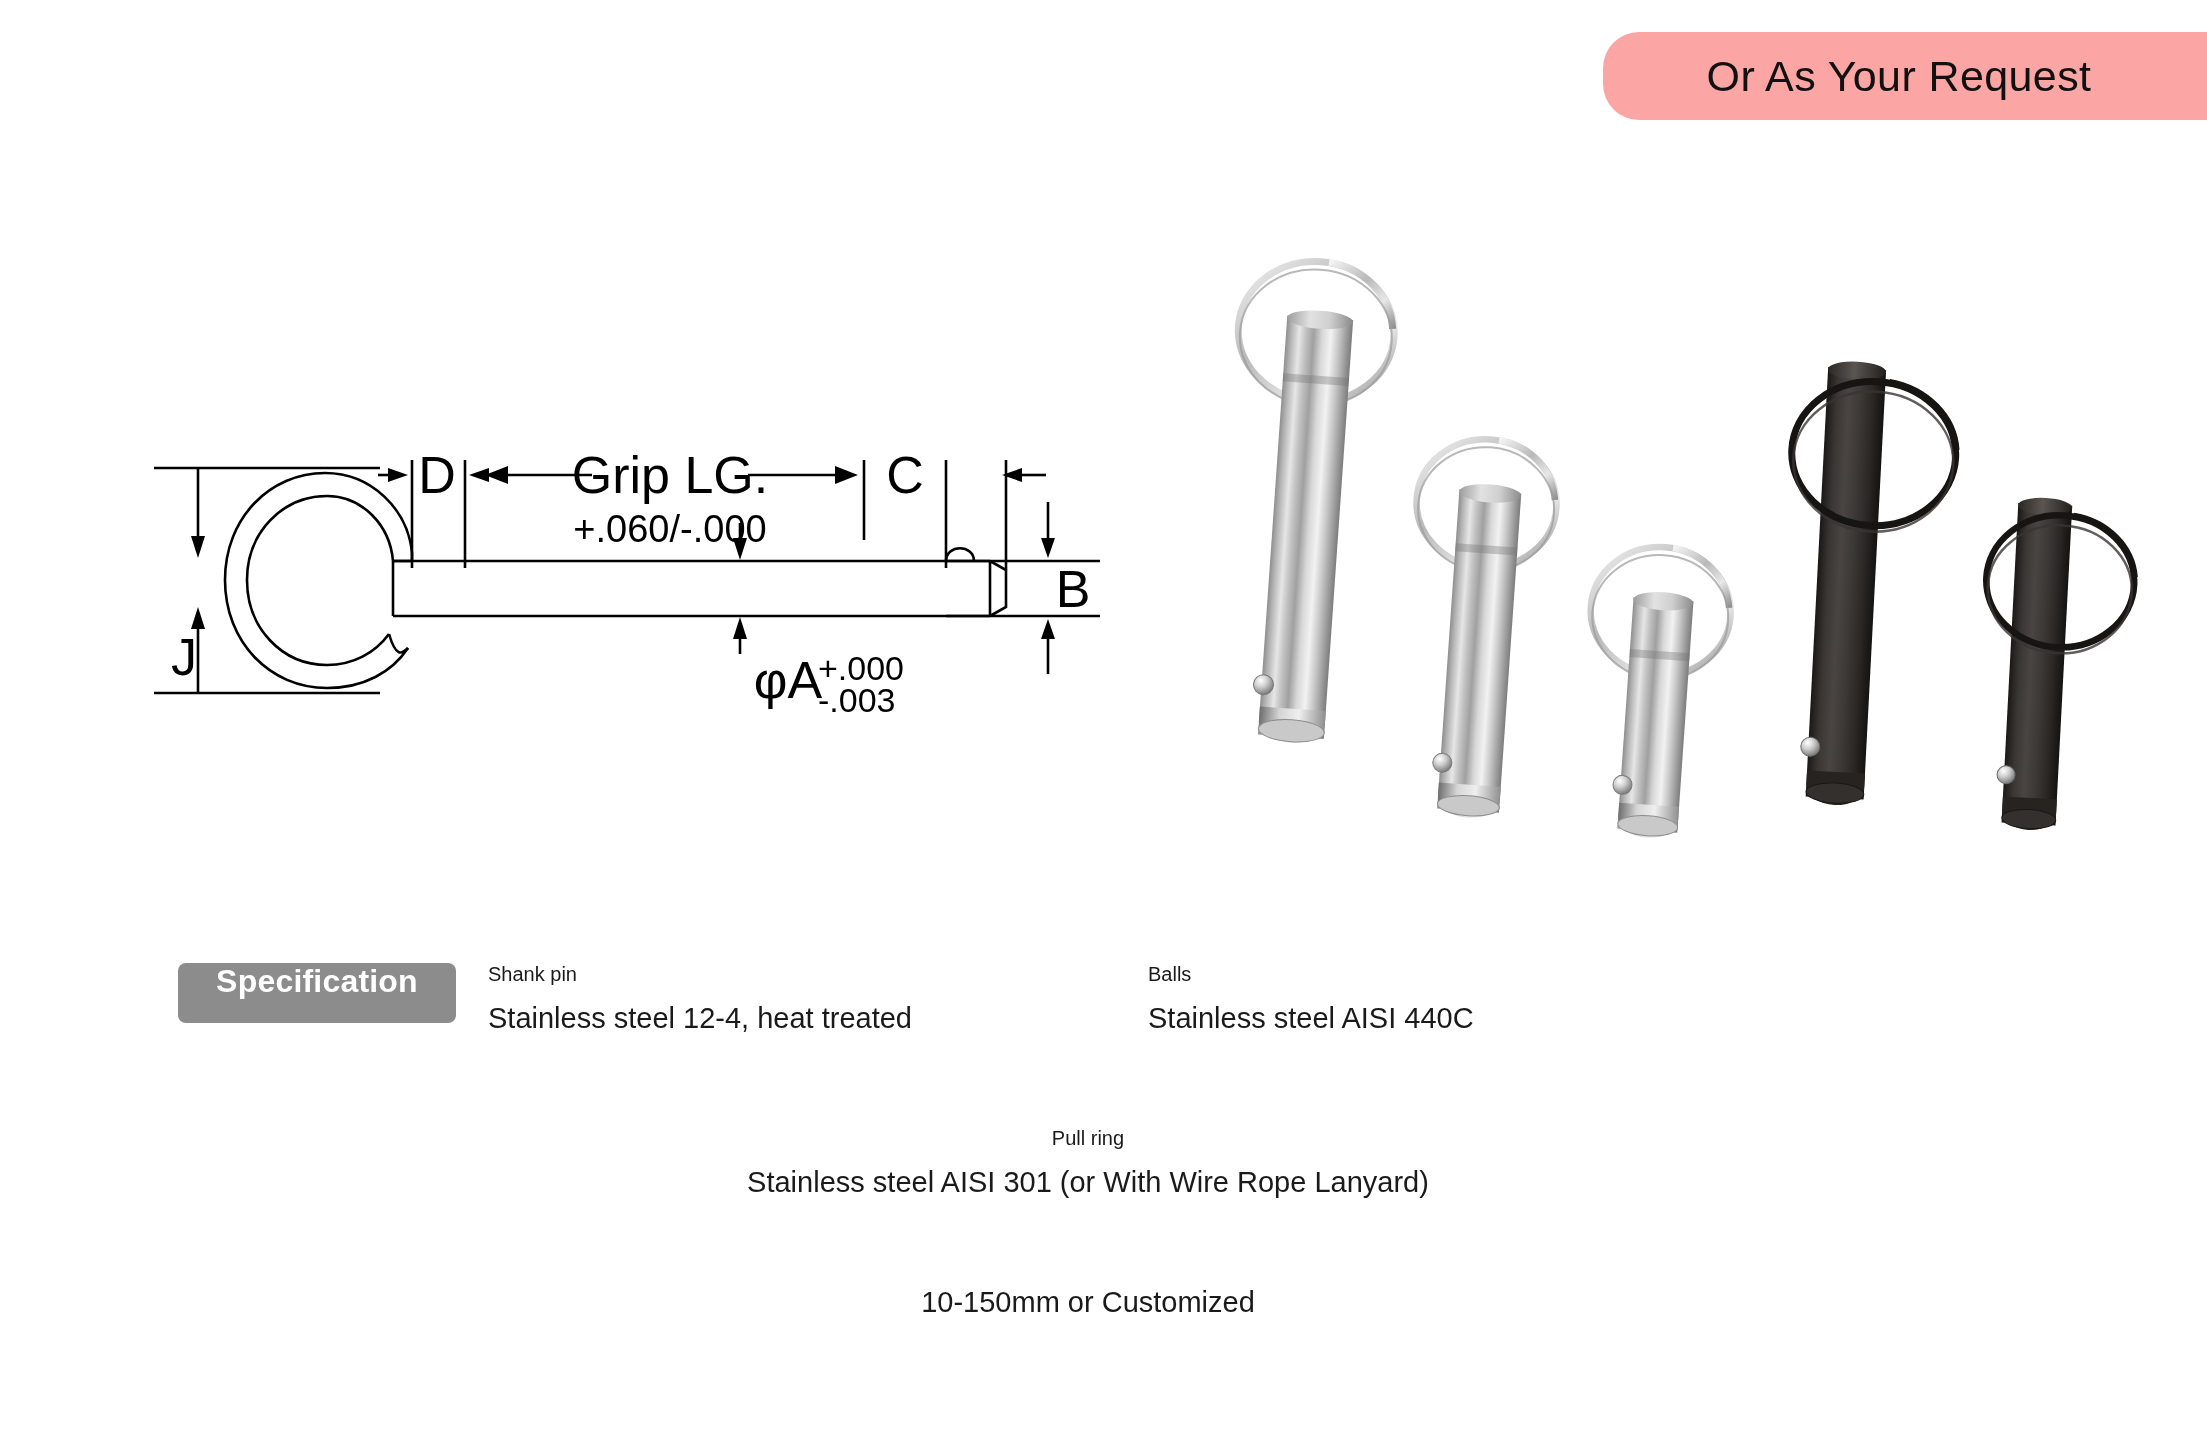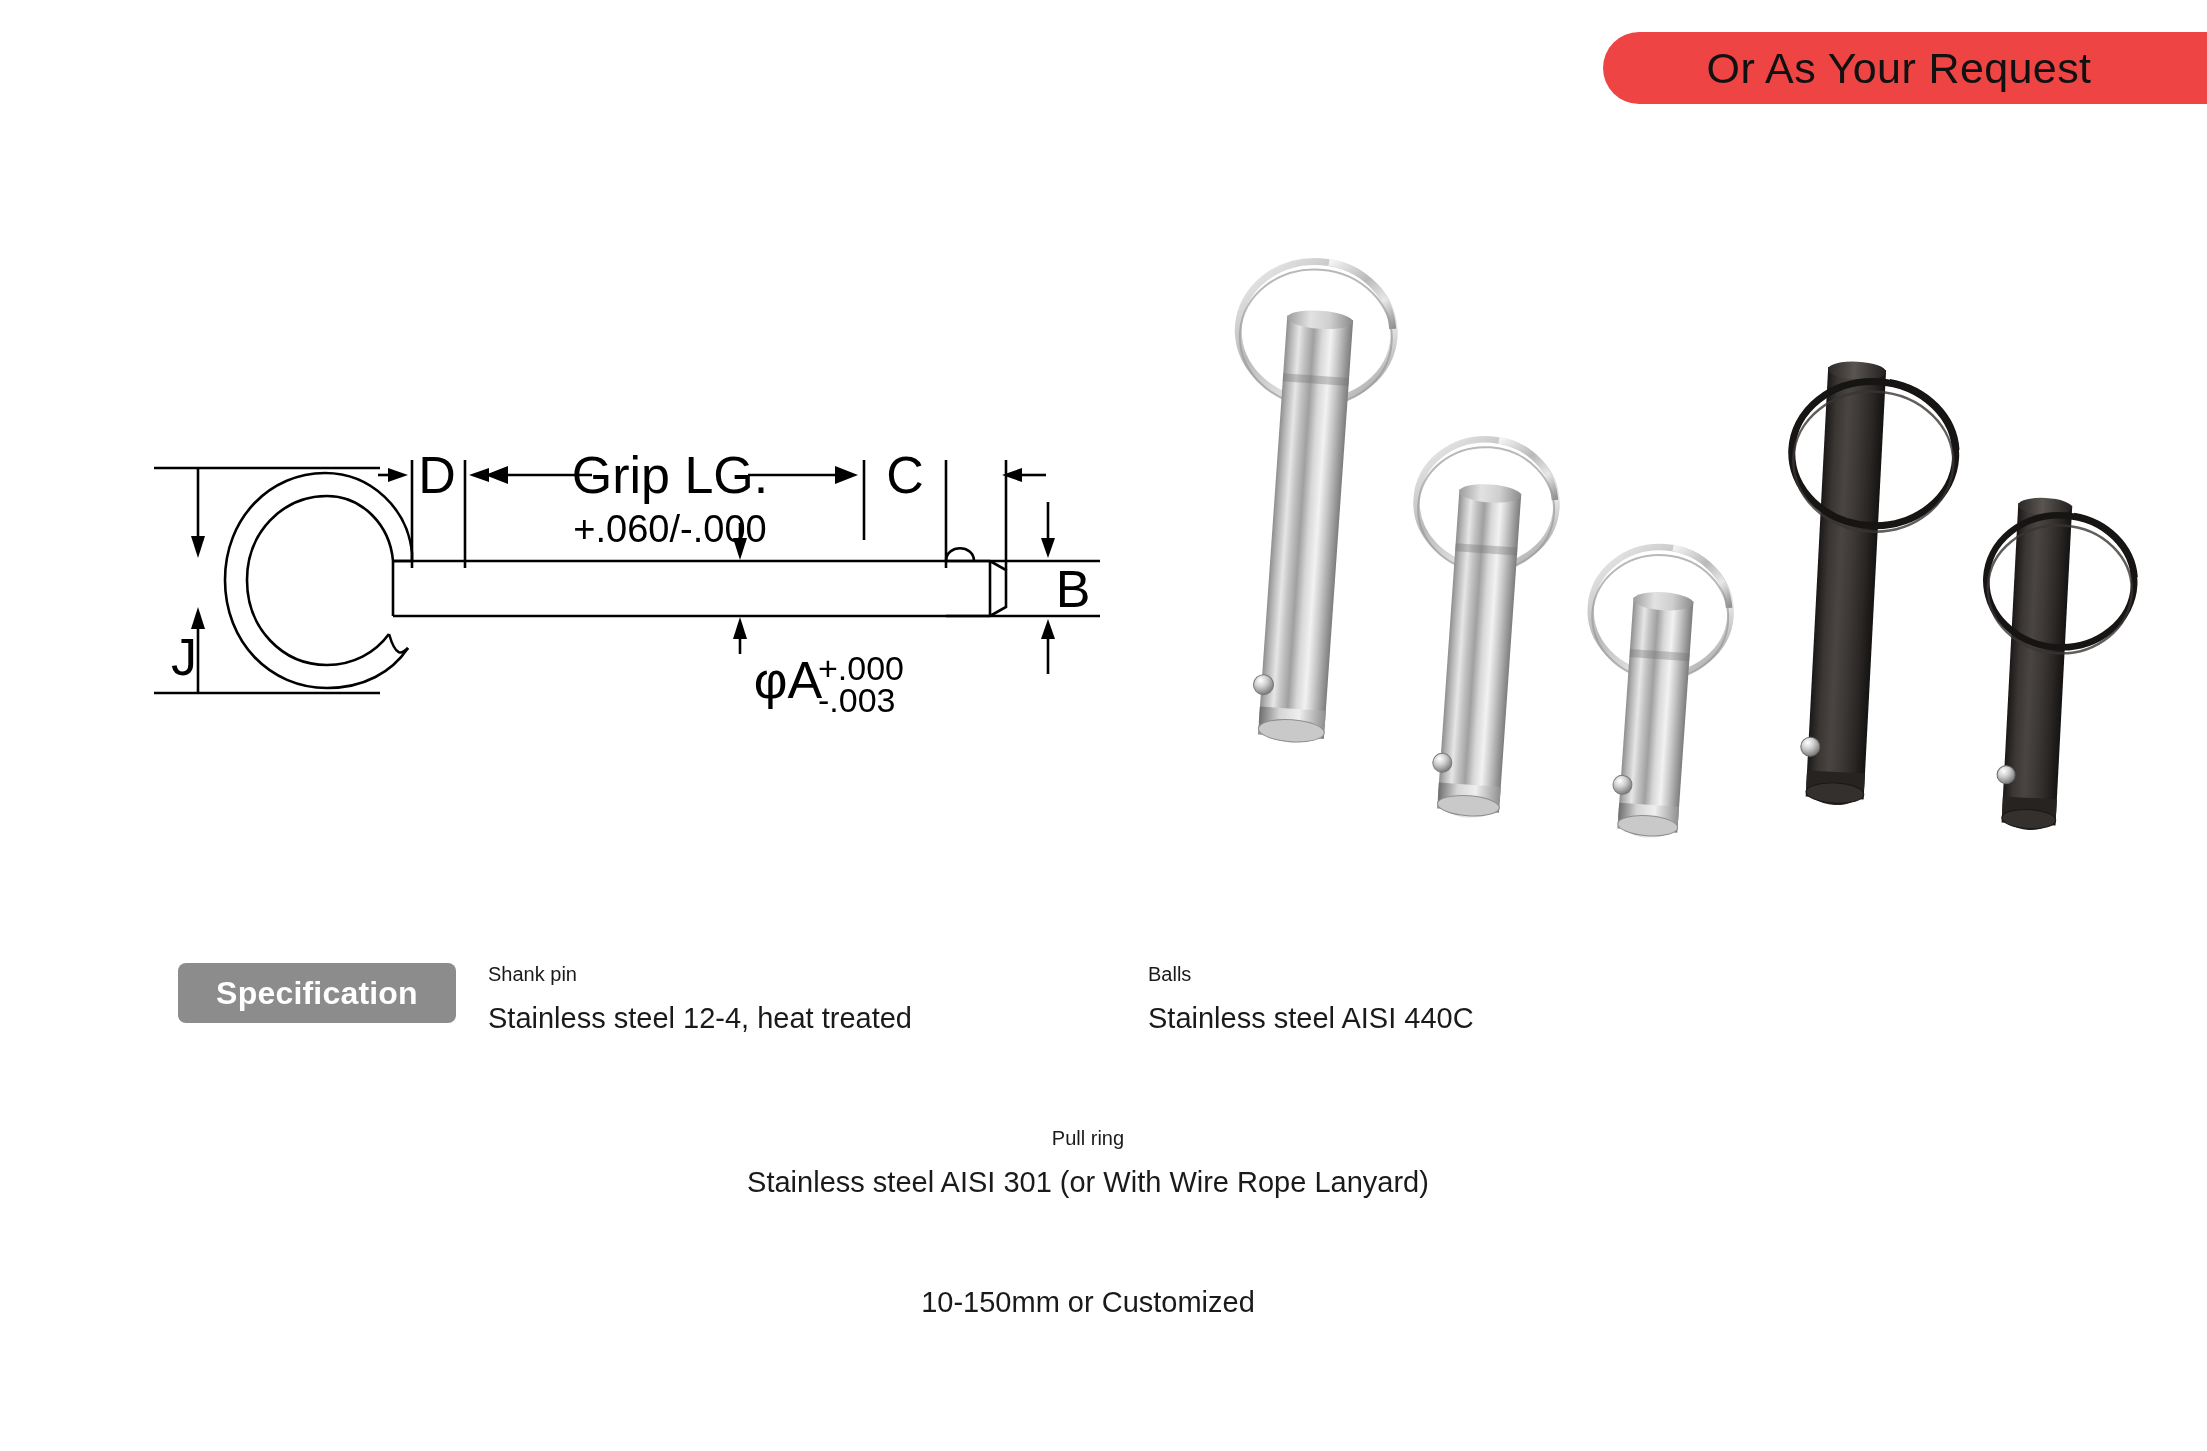--- a/index.html
+++ b/index.html
@@ -19,22 +19,22 @@
     height: 1451px;
     background: #ffffff;
   }
 
   
   .header-badge {
     position: absolute;
     left: 1603px;
     top: 32px;
     width: 604px;
-    height: 72px;
-    background: #ef4444;
+    height: 88px;
+    background: #fca5a5;
     border-top-left-radius: 36px;
     border-bottom-left-radius: 36px;
     display: flex;
     align-items: center;
     justify-content: center;
     padding-right: 12px;
   }
   .header-badge-text {
     font-size: 43px;
     color: #111111;
@@ -65,21 +65,21 @@
   
   .spec-badge {
     position: absolute;
     left: 178px;
     top: 963px;
     width: 278px;
     height: 60px;
     background: #8c8c8c;
     border-radius: 8px;
     display: flex;
-    align-items: center;
+    align-items: flex-start;
     justify-content: center;
   }
   .spec-badge-text {
     font-size: 32px;
     font-weight: bold;
     color: #ffffff;
     letter-spacing: 0.2px;
     white-space: nowrap;
   }
 

